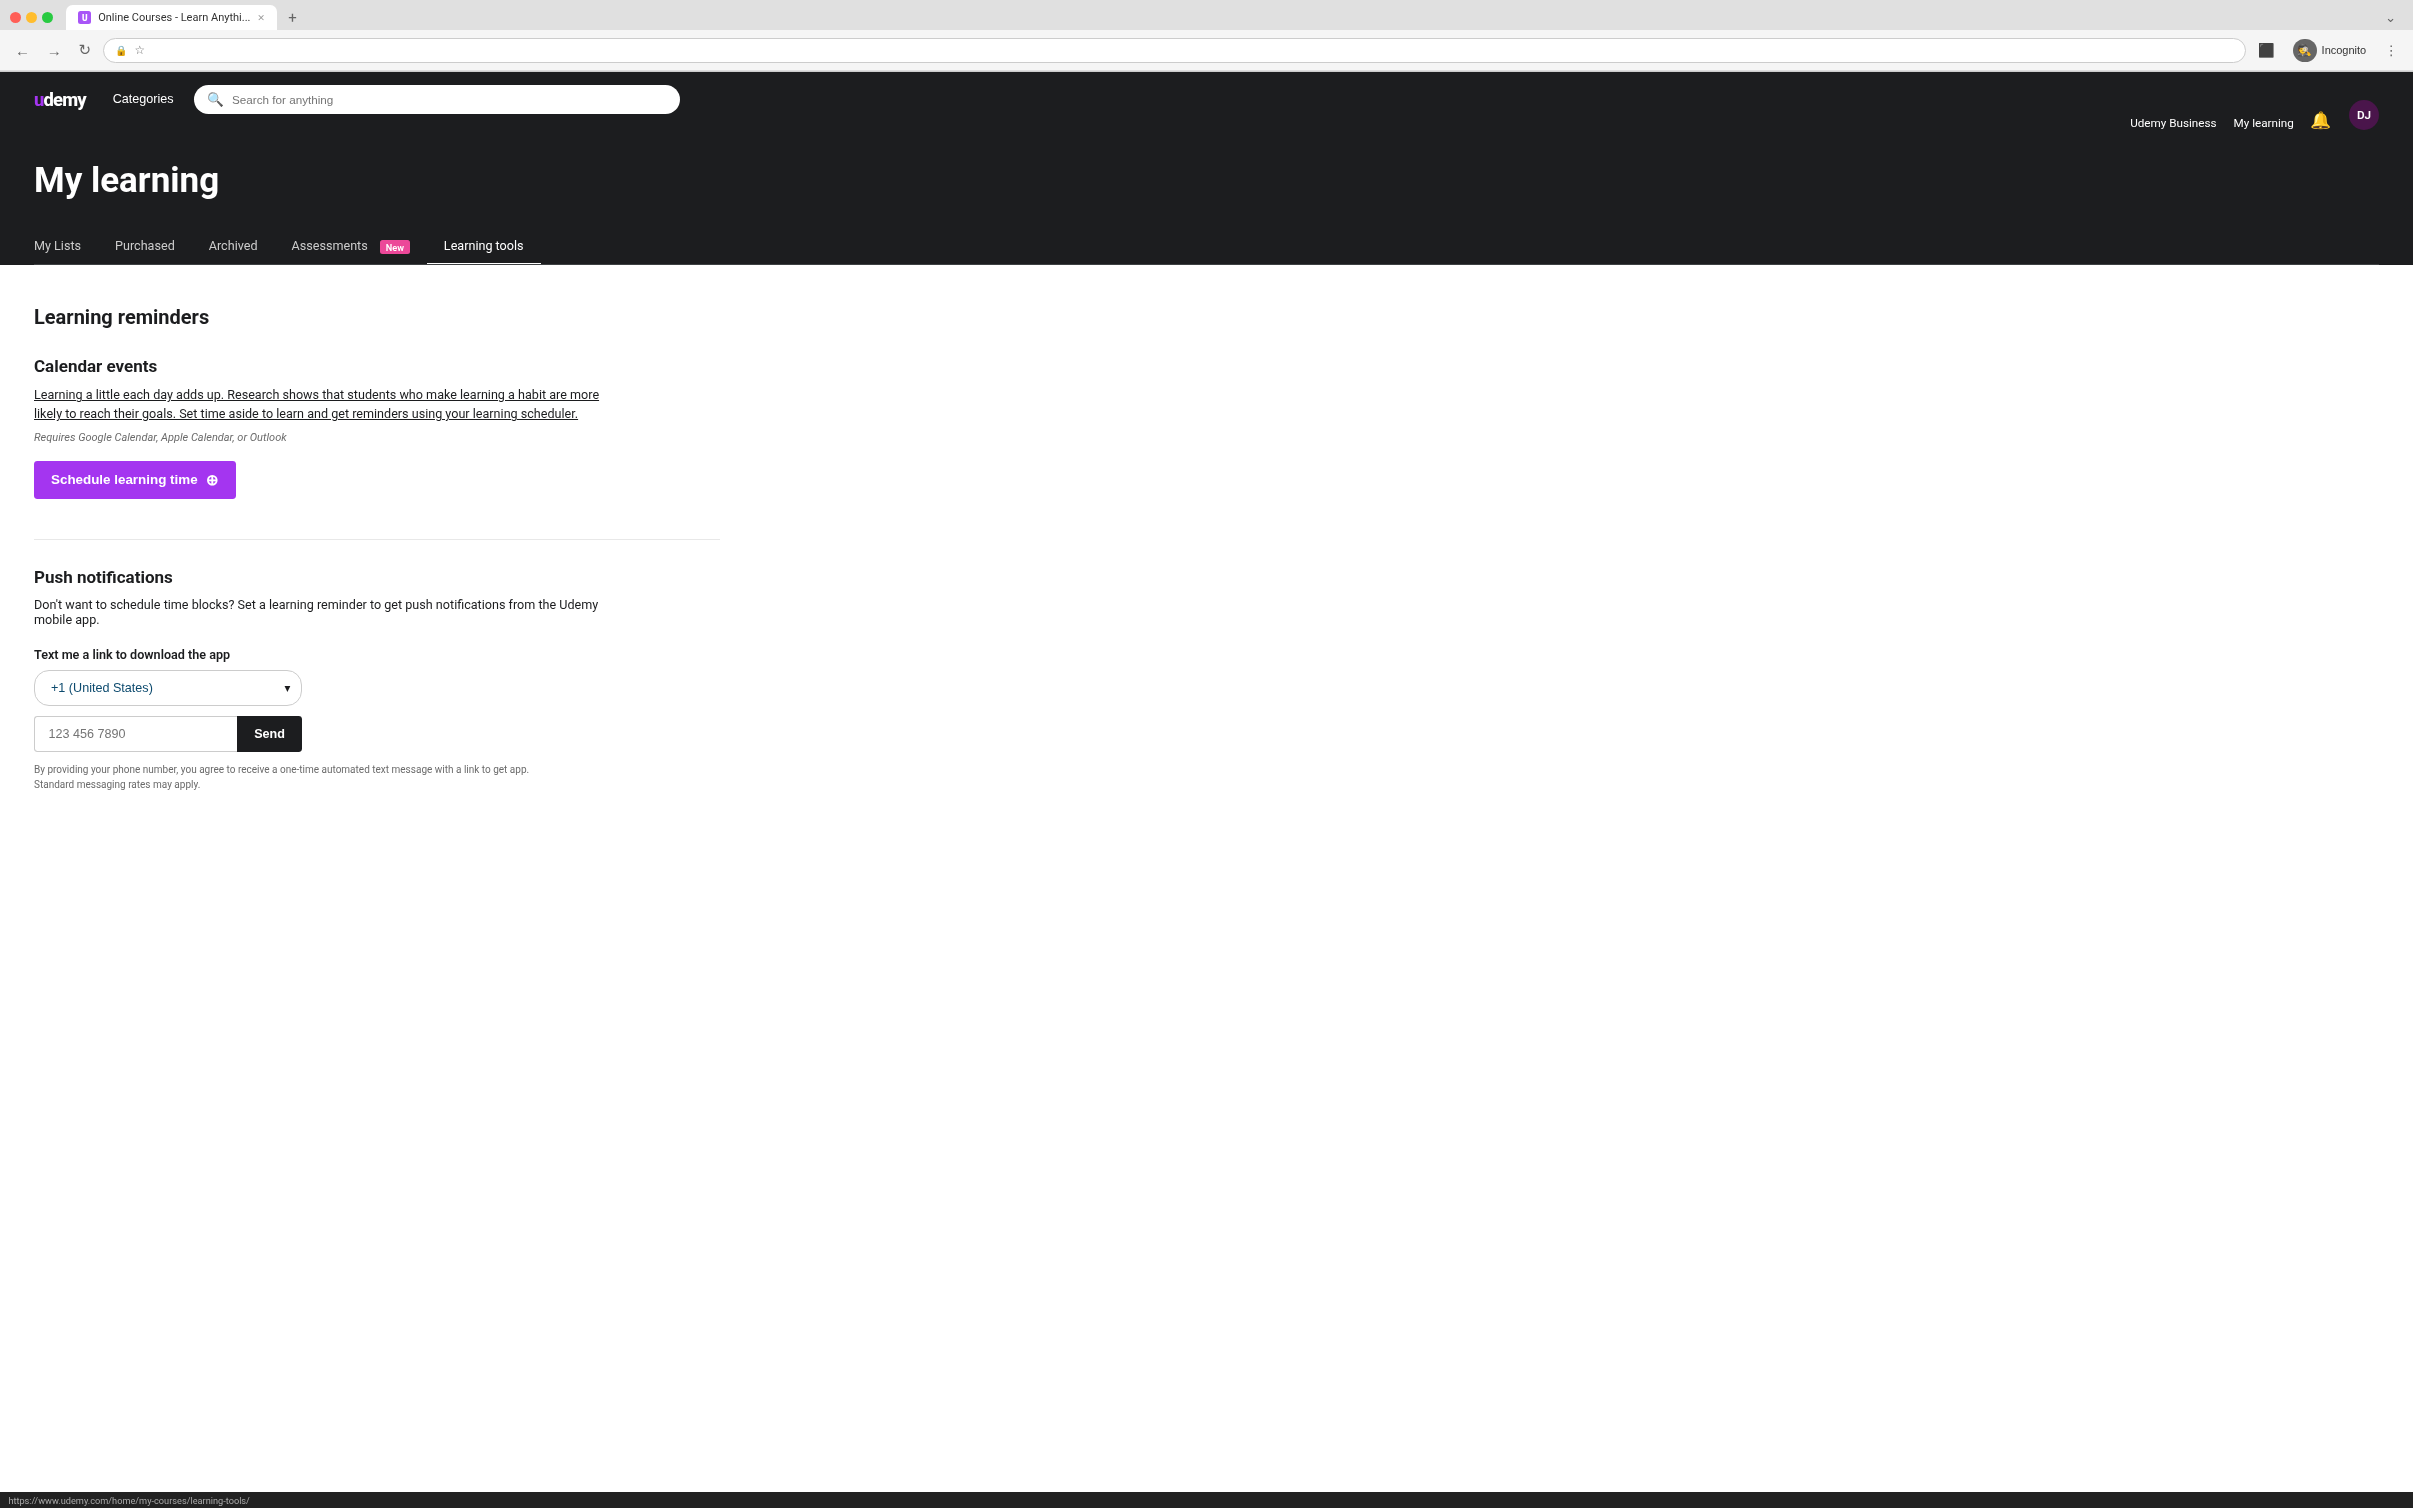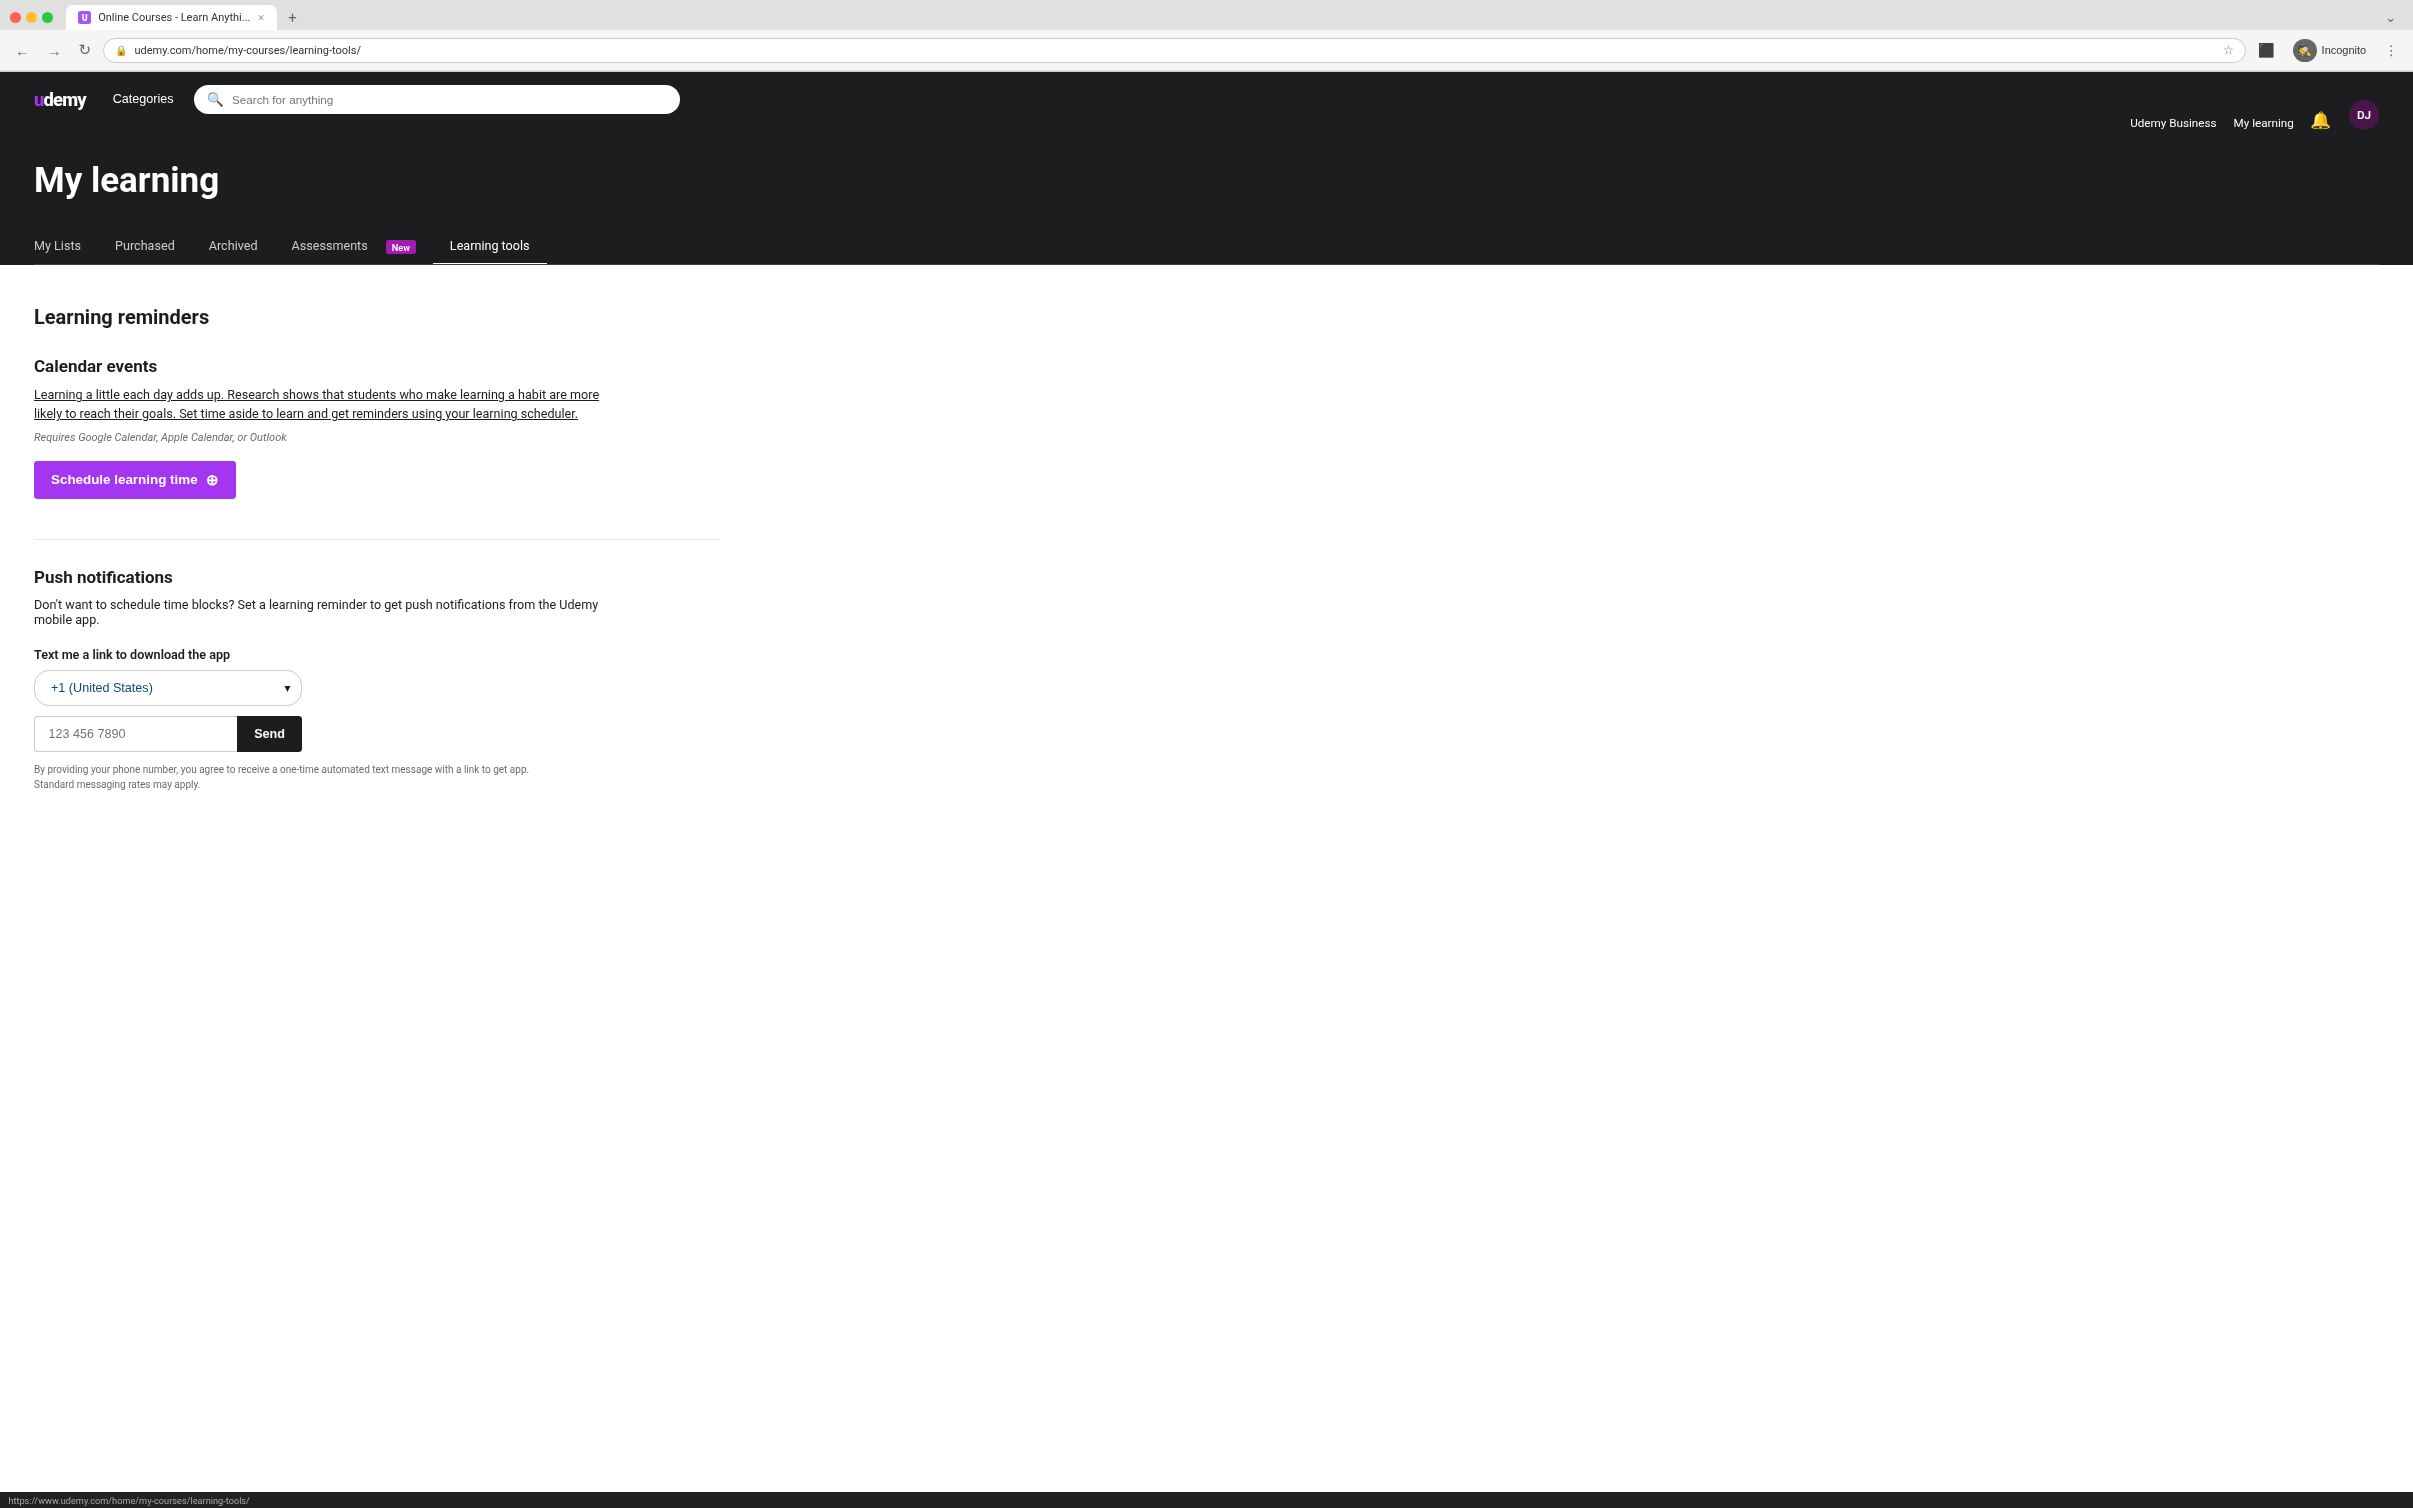--- a/index.html
+++ b/index.html
@@ -45,21 +45,21 @@
 
     
     .hero { background: #1c1d1f; color: #fff; padding: 34px 34px 0; }
     .hero-title { font-size: 35px; font-weight: 700; margin-bottom: 27px; }
 
     
     .tabs-bar { display: flex; align-items: center; gap: 0; border-bottom: 0.8px solid #3e4143; }
     .tab-item { padding: 10px 17px; font-size: 12.6px; color: #ccc; cursor: pointer; text-decoration: none; white-space: nowrap; position: relative; border-bottom: 1.7px solid transparent; }
     .tab-item.active { color: #fff; border-bottom: 1.7px solid #fff; }
     .tab-item:first-child { padding-left: 0; }
-    .new-badge { background: #a21caf; color: #fff; font-size: 9.2px; font-weight: 600; padding: 1.7px 5.9px; border-radius: 2.5px; margin-left: 15px; vertical-align: middle; }
+    .new-badge { background: #ec4899; color: #fff; font-size: 9.2px; font-weight: 600; padding: 1.7px 5.9px; border-radius: 2.5px; margin-left: 9px; vertical-align: middle; }
 
     
     .main-content { padding: 40px 34px 67px; max-width: 754px; }
     .section-title { font-size: 20px; font-weight: 700; color: #1c1d1f; margin-bottom: 27px; }
     .subsection-title { font-size: 17px; font-weight: 700; color: #1c1d1f; margin-bottom: 10px; }
     .section-desc { font-size: 12.6px; color: #1c1d1f; line-height: 1.5; margin-bottom: 6.7px; max-width: 587px; text-decoration: underline; }
     .section-note { font-size: 11px; color: #6b6b6b; margin-bottom: 17px; font-style: italic; }
     .schedule-btn { display: inline-flex; align-items: center; gap: 8.4px; background: #a435f0; color: #fff; border: none; border-radius: 3.4px; padding: 10px 17px; font-size: 13.4px; font-weight: 600; cursor: pointer; text-decoration: none; }
     .plus-icon { font-size: 15px; }
 
@@ -99,21 +99,20 @@
     <div style="margin-left:auto; display:flex; align-items:center; gap:6.7px; padding-right:6.7px;">
       <span style="color:#666;font-size:13.4px;cursor:pointer;">⌄</span>
     </div>
   </div>
   <div class="browser-nav">
     <button class="nav-btn">←</button>
     <button class="nav-btn">→</button>
     <button class="nav-btn">↻</button>
     <div class="address-bar">
       <span class="address-bar-lock">🔒</span>
-      <span class="address-bar-url">udemy.com/home/my-courses/learning-tools/</span>
       <span class="address-bar-star">☆</span>
     </div>
     <div class="nav-right">
       <button class="nav-icon-btn">⬛</button>
       <button class="incognito-btn">
         <div class="incognito-avatar">
           <span style="font-size:11.7px;">🕵</span>
         </div>
         <span>Incognito</span>
       </button>

